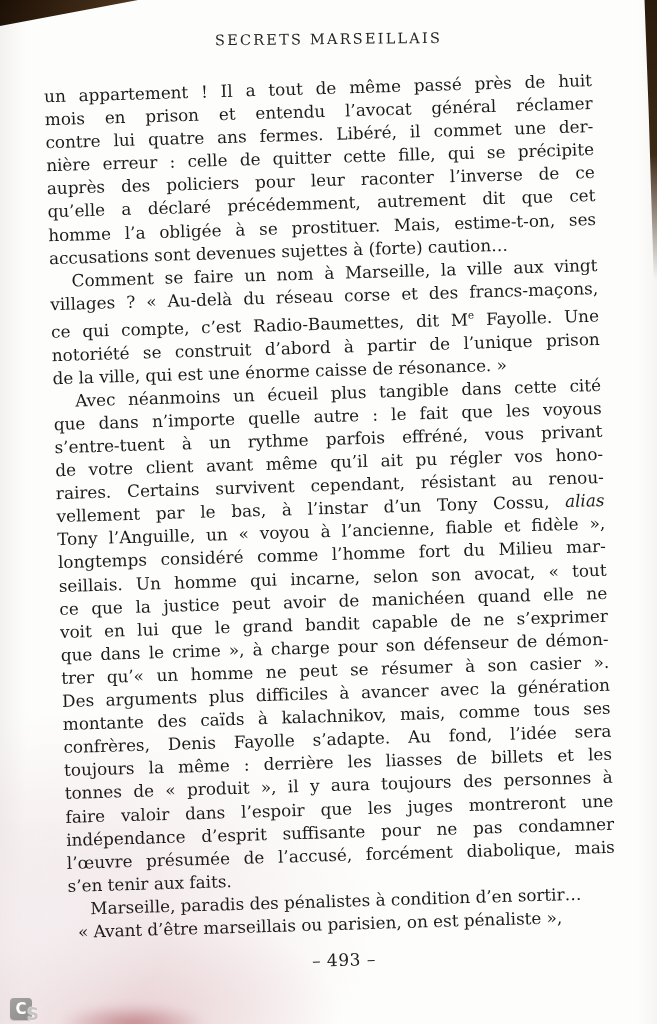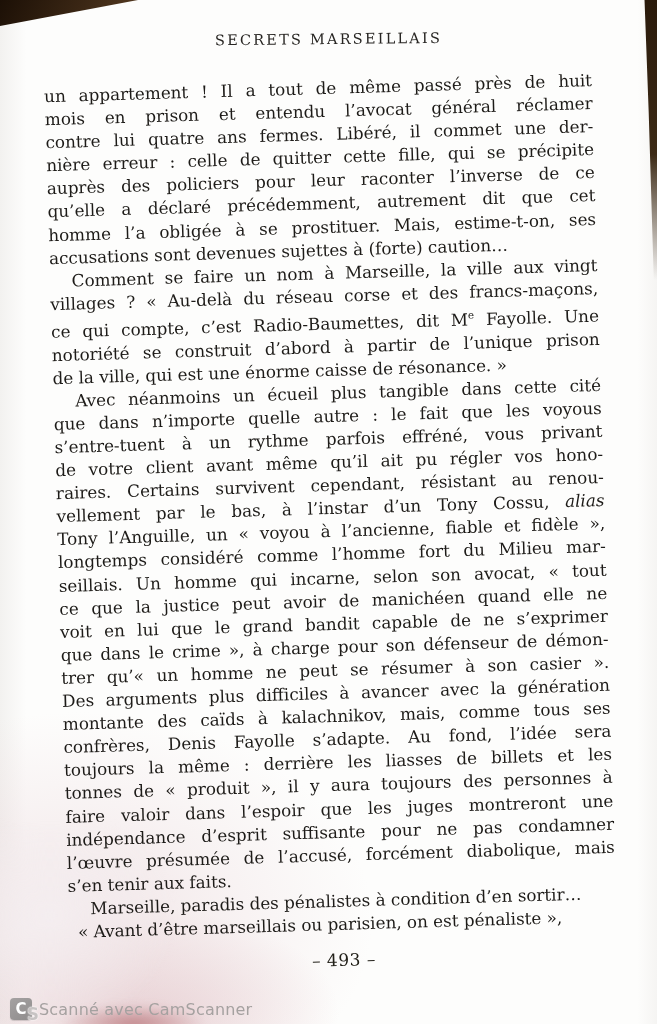--- a/index.html
+++ b/index.html
@@ -141,16 +141,15 @@
       </div>
 
     <div class="page-number">– 493 –</div>
   </div>
 
   <div class="footer-bar">
     <span class="cs-logo">
       <span class="c">C</span>
       <span class="s">S</span>
     </span>
-    <span class="footer-text">Scanné avec CamScanner</span>
   </div>
 
 </div>
 
 </body></html>

